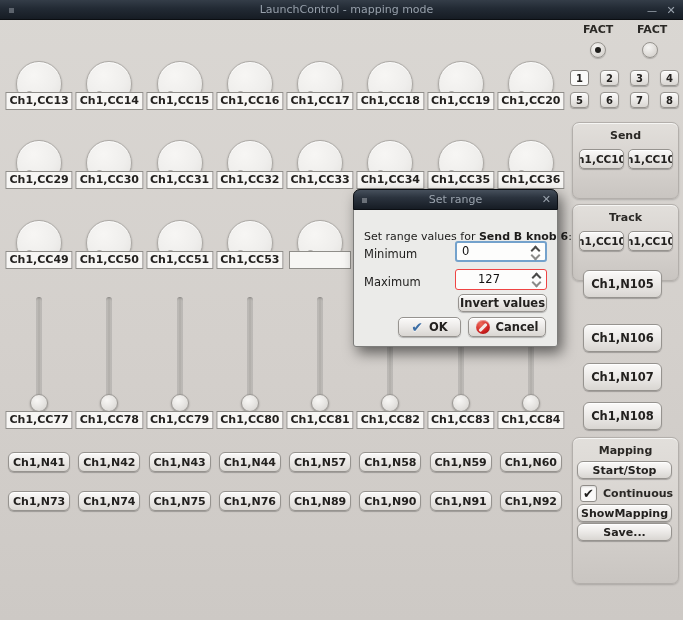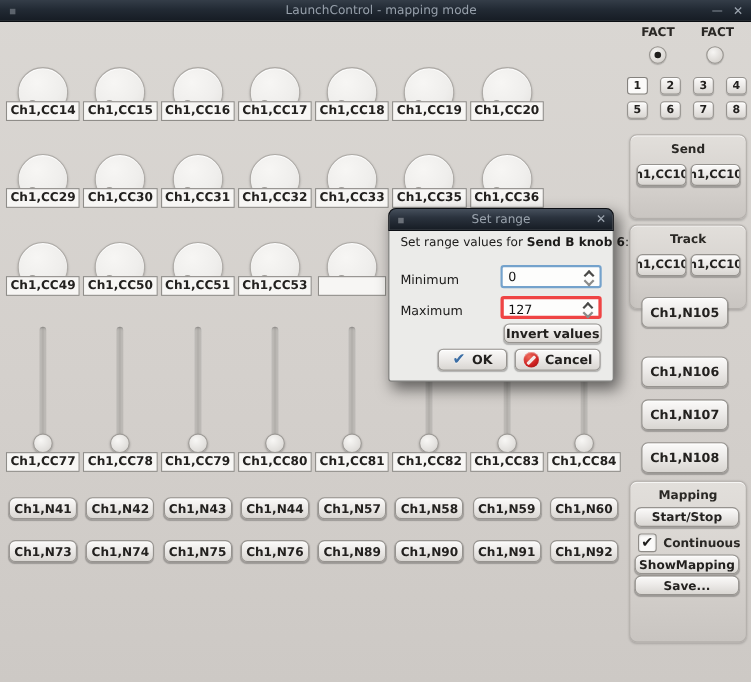--- a/index.html
+++ b/index.html
@@ -121,26 +121,26 @@
   .dialog-titlebar {
     position:absolute; left:-1px; top:-1px; width:205px; height:21px;
     border-radius:7px 7px 0 0;
     background:linear-gradient(180deg,#46505c 0%,#2b333e 40%,#161c24 100%);
     border:1px solid #0c0f14;
     display:flex; align-items:center;
   }
   .dialog-titlebar .dlg-icon { position:absolute; left:8px; top:8px; width:5px; height:5px; background:#6a7078; }
   .dialog-titlebar .dlg-title { flex:1; text-align:center; font-size:11px; color:#9aa3ad; }
   .dialog-titlebar .dlg-close { position:absolute; right:6px; top:3px; color:#9aa3ad; font-size:11px; }
-  .dlg-prompt { position:absolute; left:10px; top:24px; font-size:11px; white-space:nowrap; color:#1c1b1a; }
+  .dlg-prompt { position:absolute; left:10px; top:40px; font-size:11px; white-space:nowrap; color:#1c1b1a; }
   .dlg-field-label { position:absolute; left:10px; font-size:11.5px; color:#1c1b1a; }
   .spinbox {
     position:absolute; left:101px; width:92px; height:21px;
-    background:#fdfdfc; border:3px solid #ef4444; border-radius:3px;
-    font-size:11.5px; color:#111; line-height:19px; padding-left:4px;
+    background:#fdfdfc; border:1px solid #ef4444; border-radius:3px;
+    font-size:11.5px; color:#111; line-height:19px; padding-left:22px;
   }
   .spinbox.focused { border:2px solid #74a2cc; line-height:17px; padding-left:5px; }
   .spin-arrows { position:absolute; right:4px; top:2px; width:10px; height:16px; }
   .chev { position:absolute; left:1px; width:7px; height:7px; border:solid #4a4a48; border-width:2px 2px 0 0; }
   .chev.up { top:2px; transform:rotate(-45deg); }
   .chev.down { top:7px; transform:rotate(135deg); border-color:#8b8b89; }
   .dlg-btn { position:absolute; border-radius:5px; font-size:11.5px; gap:6px; }
   .ok-icon { color:#3c6ea5; font-size:14px; font-weight:bold; text-shadow:0 1px 0 rgba(255,255,255,0.6); }
   .cancel-icon {
     width:14px; height:14px; border-radius:50%; position:relative;
@@ -160,20 +160,26 @@
   <span class="title">LaunchControl - mapping mode</span>
   <span class="win-btn min">—</span>
   <span class="win-btn close">✕</span>
 </div>
 
 <div class="cols knob-row" style="top:61px">
   <div class="col">
     <span class="knob">
         <span class="knob-dot"></span>
       </span>
+    <span class="io-label">Ch1,CC13</span>
+  </div>
+  <div class="col">
+    <span class="knob">
+        <span class="knob-dot"></span>
+      </span>
     <span class="io-label">Ch1,CC14</span>
   </div>
   <div class="col">
     <span class="knob">
         <span class="knob-dot"></span>
       </span>
     <span class="io-label">Ch1,CC15</span>
   </div>
   <div class="col">
     <span class="knob">
@@ -230,20 +236,26 @@
     <span class="knob">
         <span class="knob-dot"></span>
       </span>
     <span class="io-label">Ch1,CC32</span>
   </div>
   <div class="col">
     <span class="knob">
         <span class="knob-dot"></span>
       </span>
     <span class="io-label">Ch1,CC33</span>
+  </div>
+  <div class="col">
+    <span class="knob">
+        <span class="knob-dot"></span>
+      </span>
+    <span class="io-label">Ch1,CC34</span>
   </div>
   <div class="col">
     <span class="knob">
         <span class="knob-dot"></span>
       </span>
     <span class="io-label">Ch1,CC35</span>
   </div>
   <div class="col">
     <span class="knob">
         <span class="knob-dot"></span>

